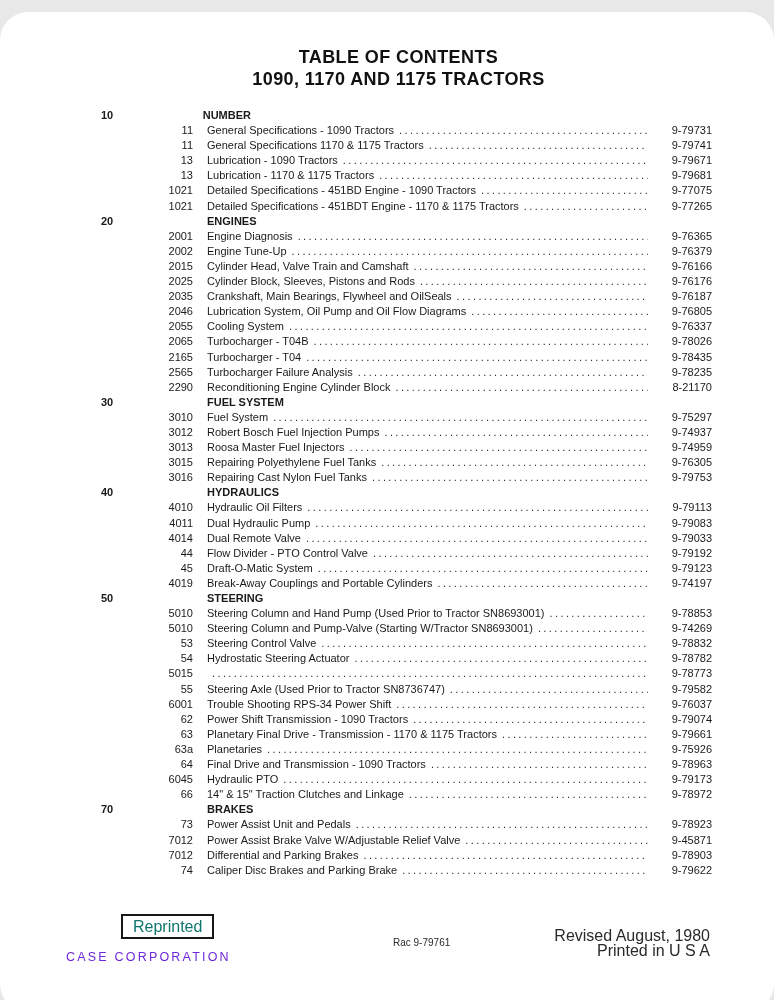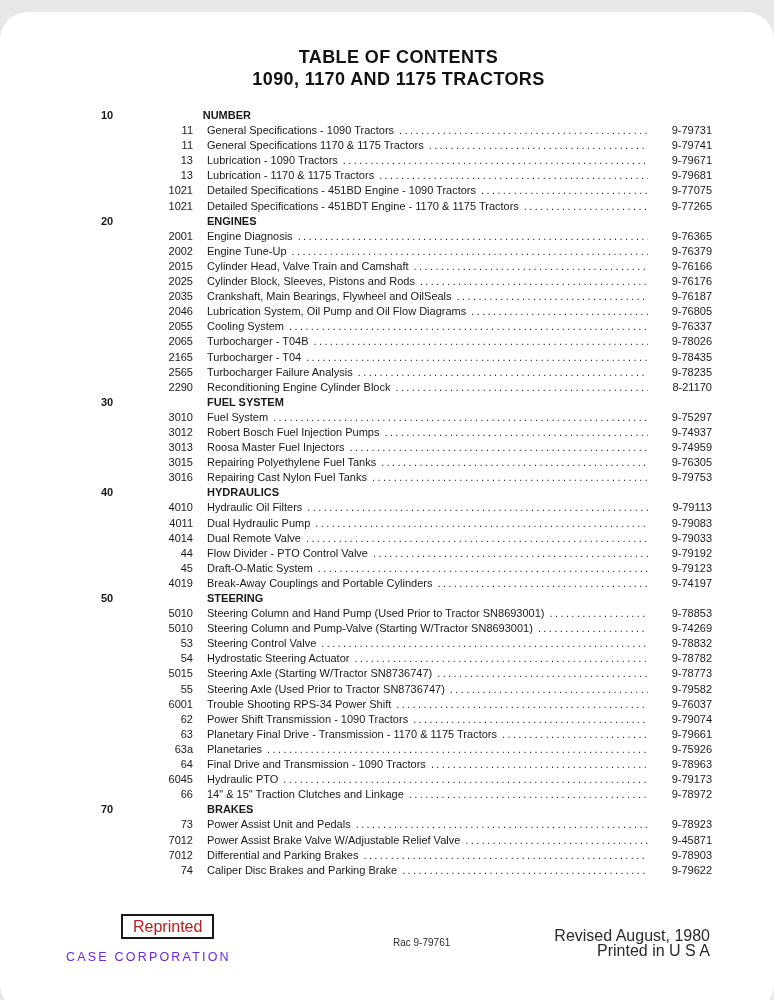--- a/index.html
+++ b/index.html
@@ -33,21 +33,21 @@
   .cell-desc.head { justify-content:center; }
   .desc-text    { white-space:nowrap; }
   .leader {
     flex:1 1 auto; overflow:hidden; white-space:nowrap;
     letter-spacing:2.4px; margin:0 6px 0 5px; color:#2b2b2b;
   }
   .cell-form { width:58px; text-align:right; white-space:nowrap; flex:0 0 auto; }
   .stamp {
     position:absolute; left:121px; top:902px;
     border:2px solid #181818; padding:0 10px;
-    font-size:16px; line-height:21px; color:#b91c1c;
+    font-size:16px; line-height:21px; color:#0f766e;
   }
   .pub-code {
     position:absolute; left:393px; top:925px;
     font-size:10px; color:#2a2a2a;
   }
   .footer-right {
     position:absolute; right:64px; top:916px;
     text-align:right; font-size:16px; line-height:15px; color:#2a2a2a;
   }
   .company {
@@ -389,21 +389,20 @@
           <span class="cell-desc">
             <span class="desc-text">Hydrostatic Steering Actuator</span>
             <span class="leader">..................................................................................................................................</span>
           </span>
           <span class="cell-form">9-78782</span>
         </div>
         <div class="toc-row">
           <span class="cell-series"></span>
           <span class="cell-section">5015</span>
           <span class="cell-desc">
-            <span class="desc-text">Steering Axle (Starting W/Tractor SN8736747)</span>
             <span class="leader">..................................................................................................................................</span>
           </span>
           <span class="cell-form">9-78773</span>
         </div>
         <div class="toc-row">
           <span class="cell-series"></span>
           <span class="cell-section">55</span>
           <span class="cell-desc">
             <span class="desc-text">Steering Axle (Used Prior to Tractor SN8736747)</span>
             <span class="leader">..................................................................................................................................</span>

